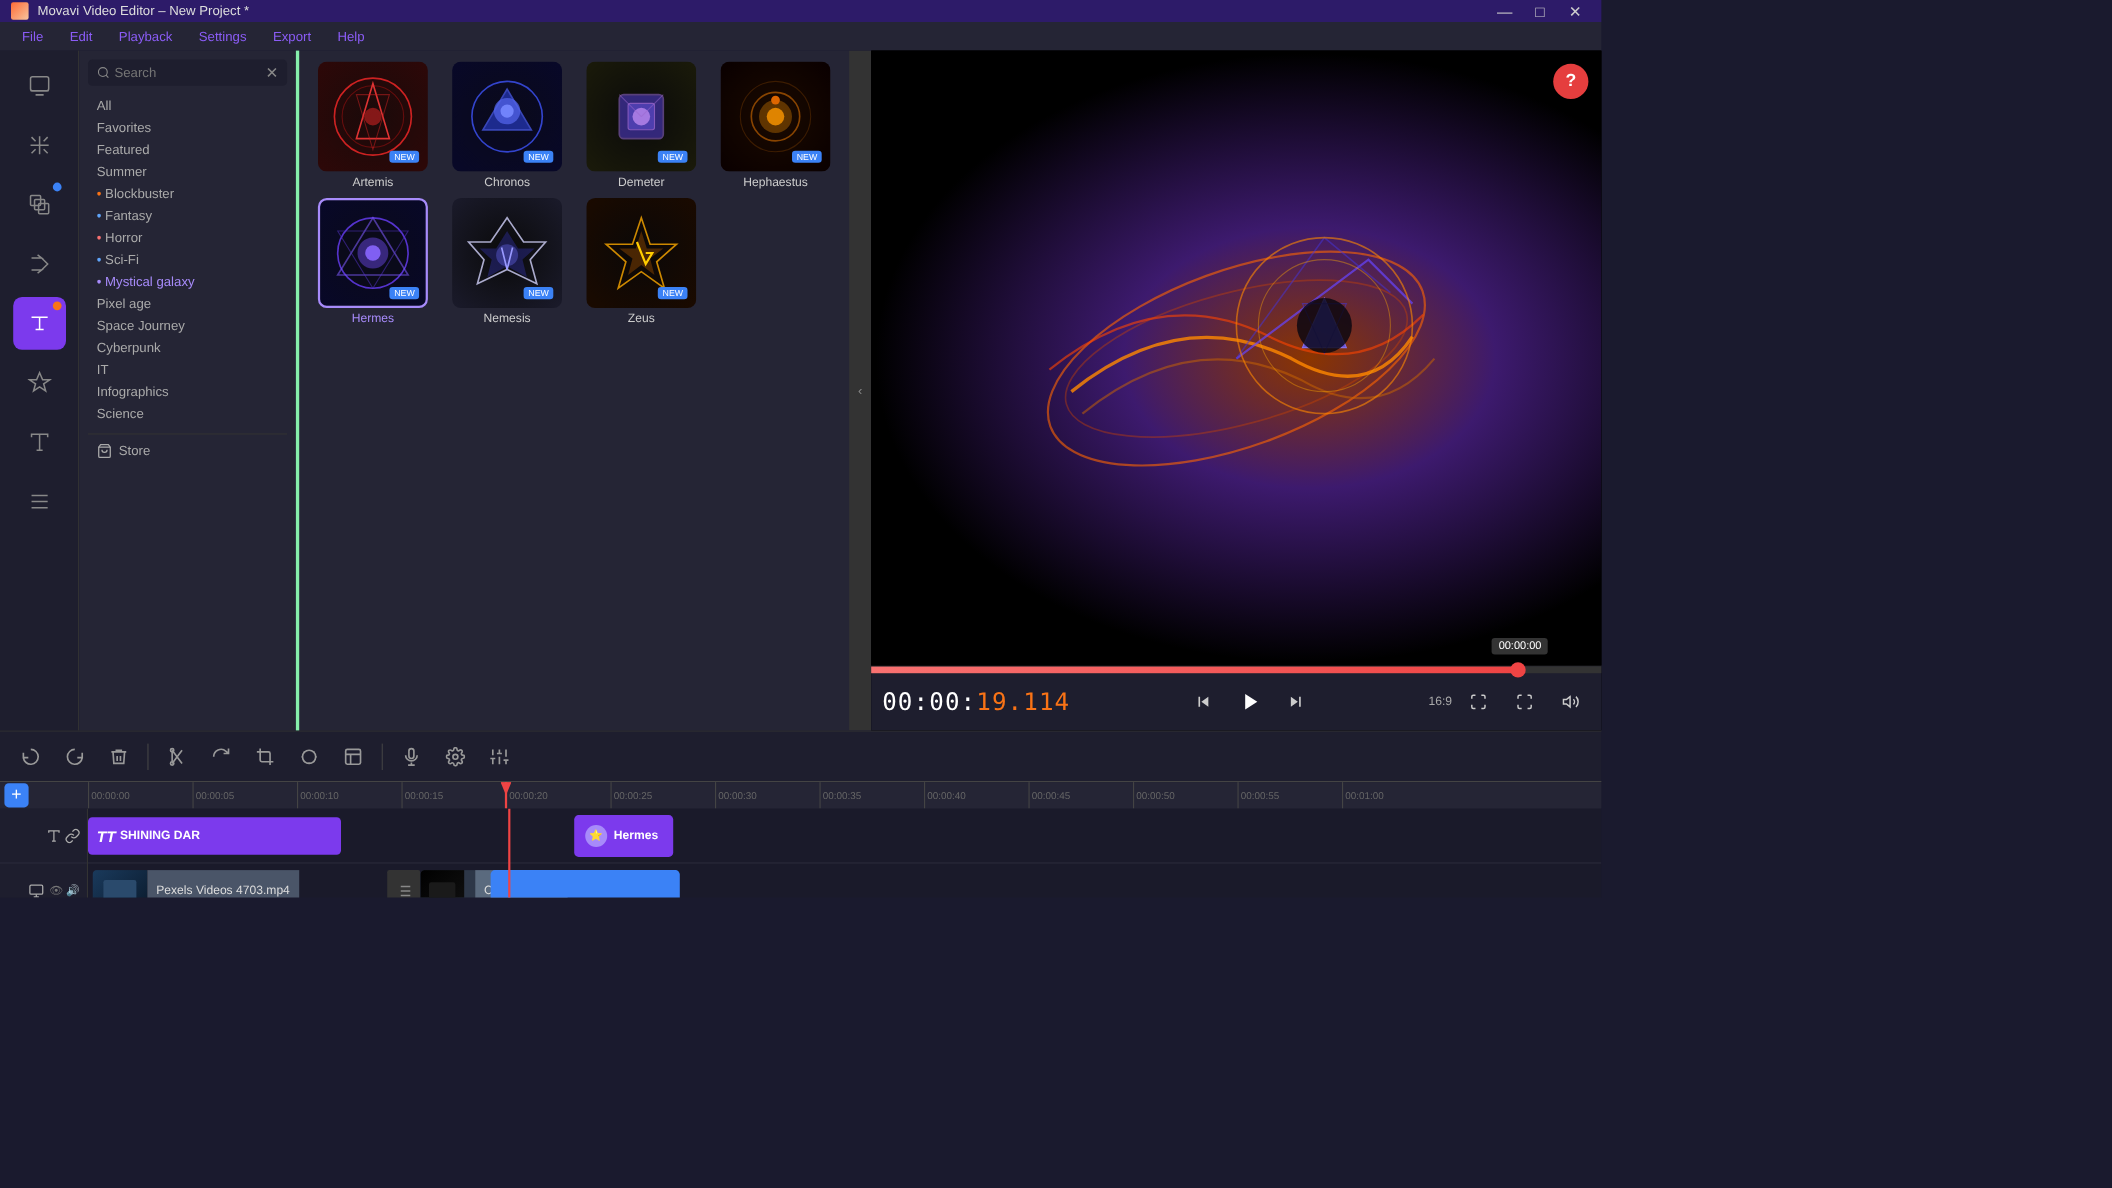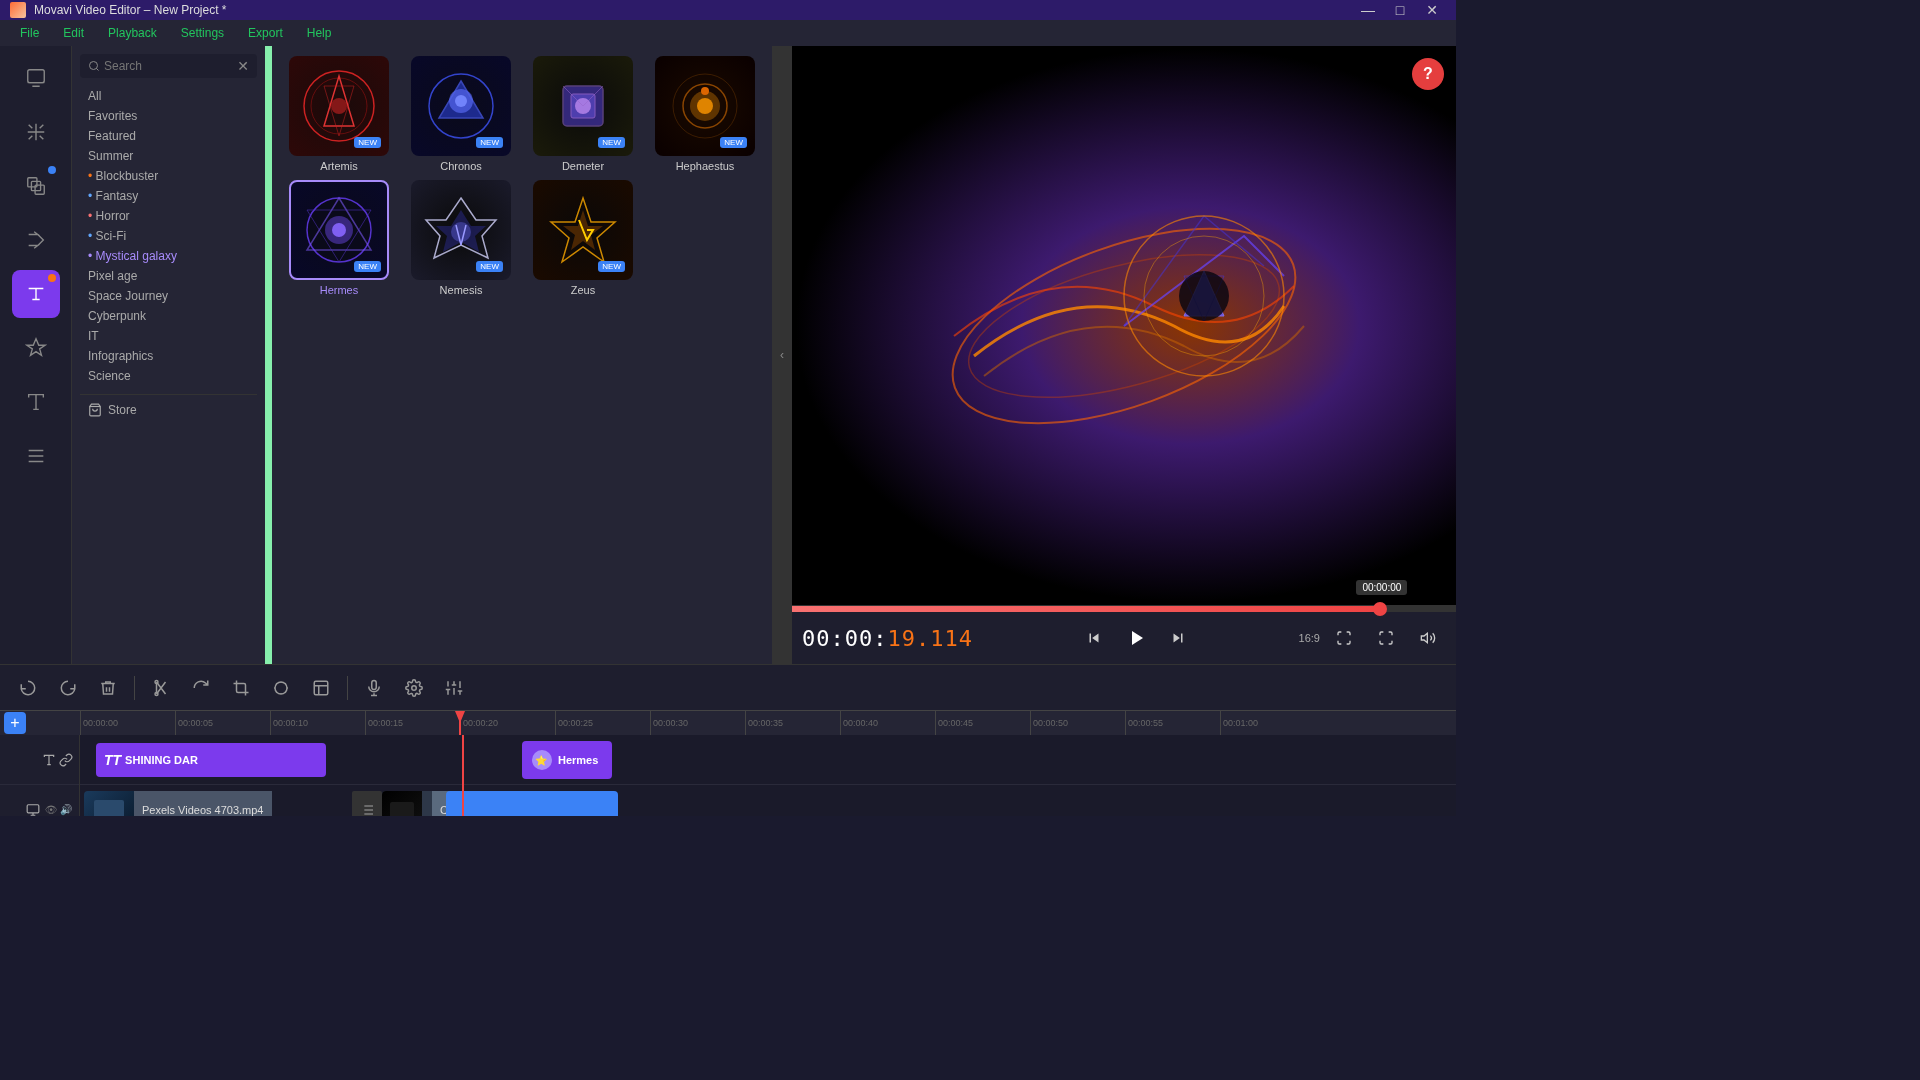--- a/index.html
+++ b/index.html
@@ -58,21 +58,21 @@
     .menubar {
       height: 26px;
       background: #252535;
       display: flex;
       align-items: center;
       padding: 0 10px;
       gap: 4px;
     }
     .menu-item {
       padding: 2px 10px;
-      color: #22c55e;
+      color: #8b5cf6;
       cursor: pointer;
       border-radius: 3px;
       font-size: 12px;
     }
 
     
     .main-layout {
       display: flex;
       height: calc(816px - 58px - 100px - 40px);
     }
@@ -140,21 +140,21 @@
     
     .stickers-content {
       display: flex;
       flex: 1;
     }
 
     
     .categories-sidebar {
       width: 200px;
       padding: 8px;
-      border-right: 7px solid #86efac;
+      border-right: 3px solid #86efac;
       flex-shrink: 0;
     }
     .search-box {
       display: flex;
       align-items: center;
       background: #1e1e2e;
       border-radius: 4px;
       padding: 4px 8px;
       margin-bottom: 8px;
       gap: 4px;
@@ -1077,21 +1077,21 @@
           </svg>
         <span style="font-size:10px;margin-left:2px;">🔊</span>
         <span style="font-size:10px;">🔗</span>
       </div>
     </div>
 
     <div class="track-area">
 
       <div class="track-row">
 
-        <div class="clip-text" style="left:16px;width:230px;">
+        <div class="clip-text" style="left:0;width:230px;">
           <div class="clip-text-title">
             <span style="font-size:14px;font-weight:bold;font-style:italic;">TT</span>
             <span>SHINING DAR</span>
           </div>
         </div>
 
         <div class="clip-sticker" style="left:442px;width:90px;">
           <div class="clip-sticker-icon">⭐</div>
           <span>Hermes</span>
         </div>

